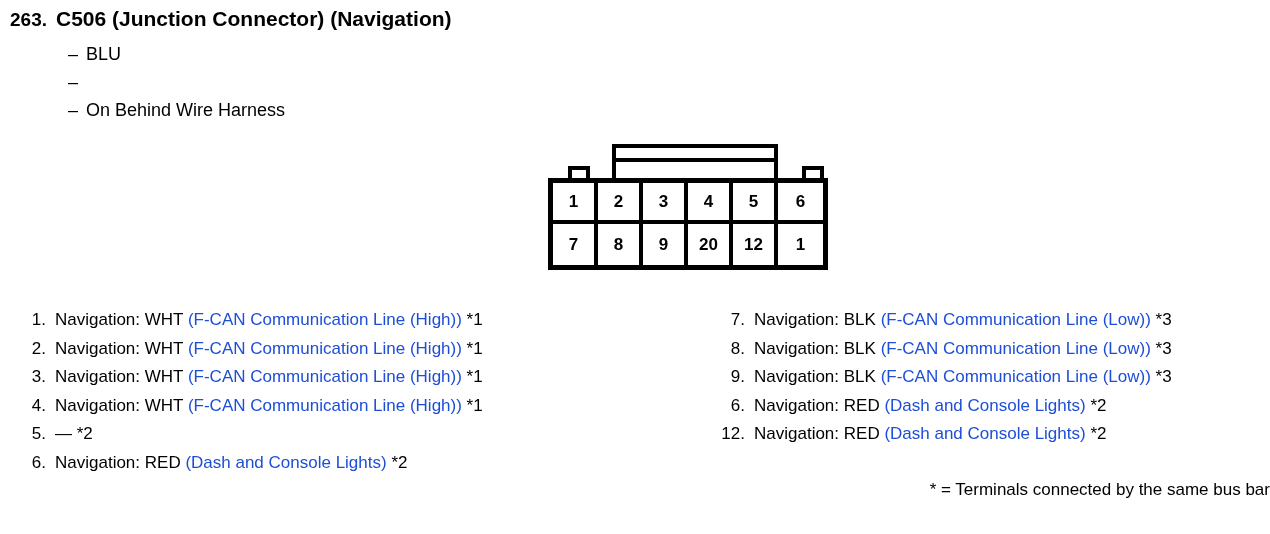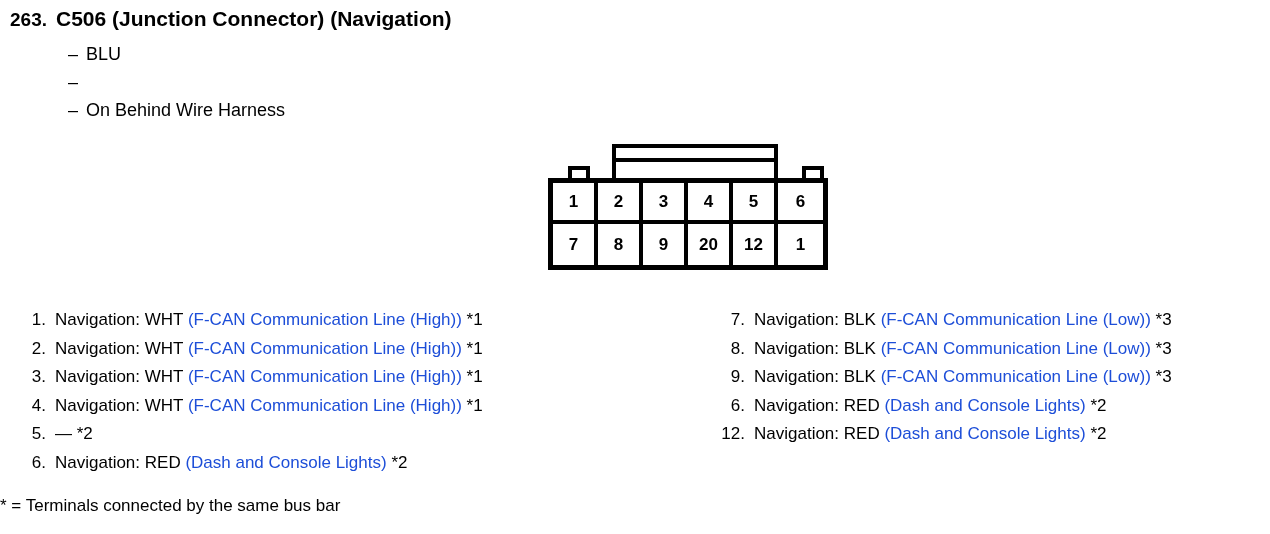--- a/index.html
+++ b/index.html
@@ -155,23 +155,23 @@
     padding-left: 9px;
   }
   .blue {
     color: #1d4ed8;
   }
 
   
   #footnote {
     position: absolute;
     left: 0;
-    top: 496px;
+    top: 480px;
     width: 1270px;
-    text-align: left;
+    text-align: right;
     font-size: 17px;
   }
 </style>
 </head>
 <body>
 
 <div id="header">
   <div id="title-row">
     <span id="title-number">263.</span>
     <span id="title-text">C506 (Junction Connector) (Navigation)</span>

